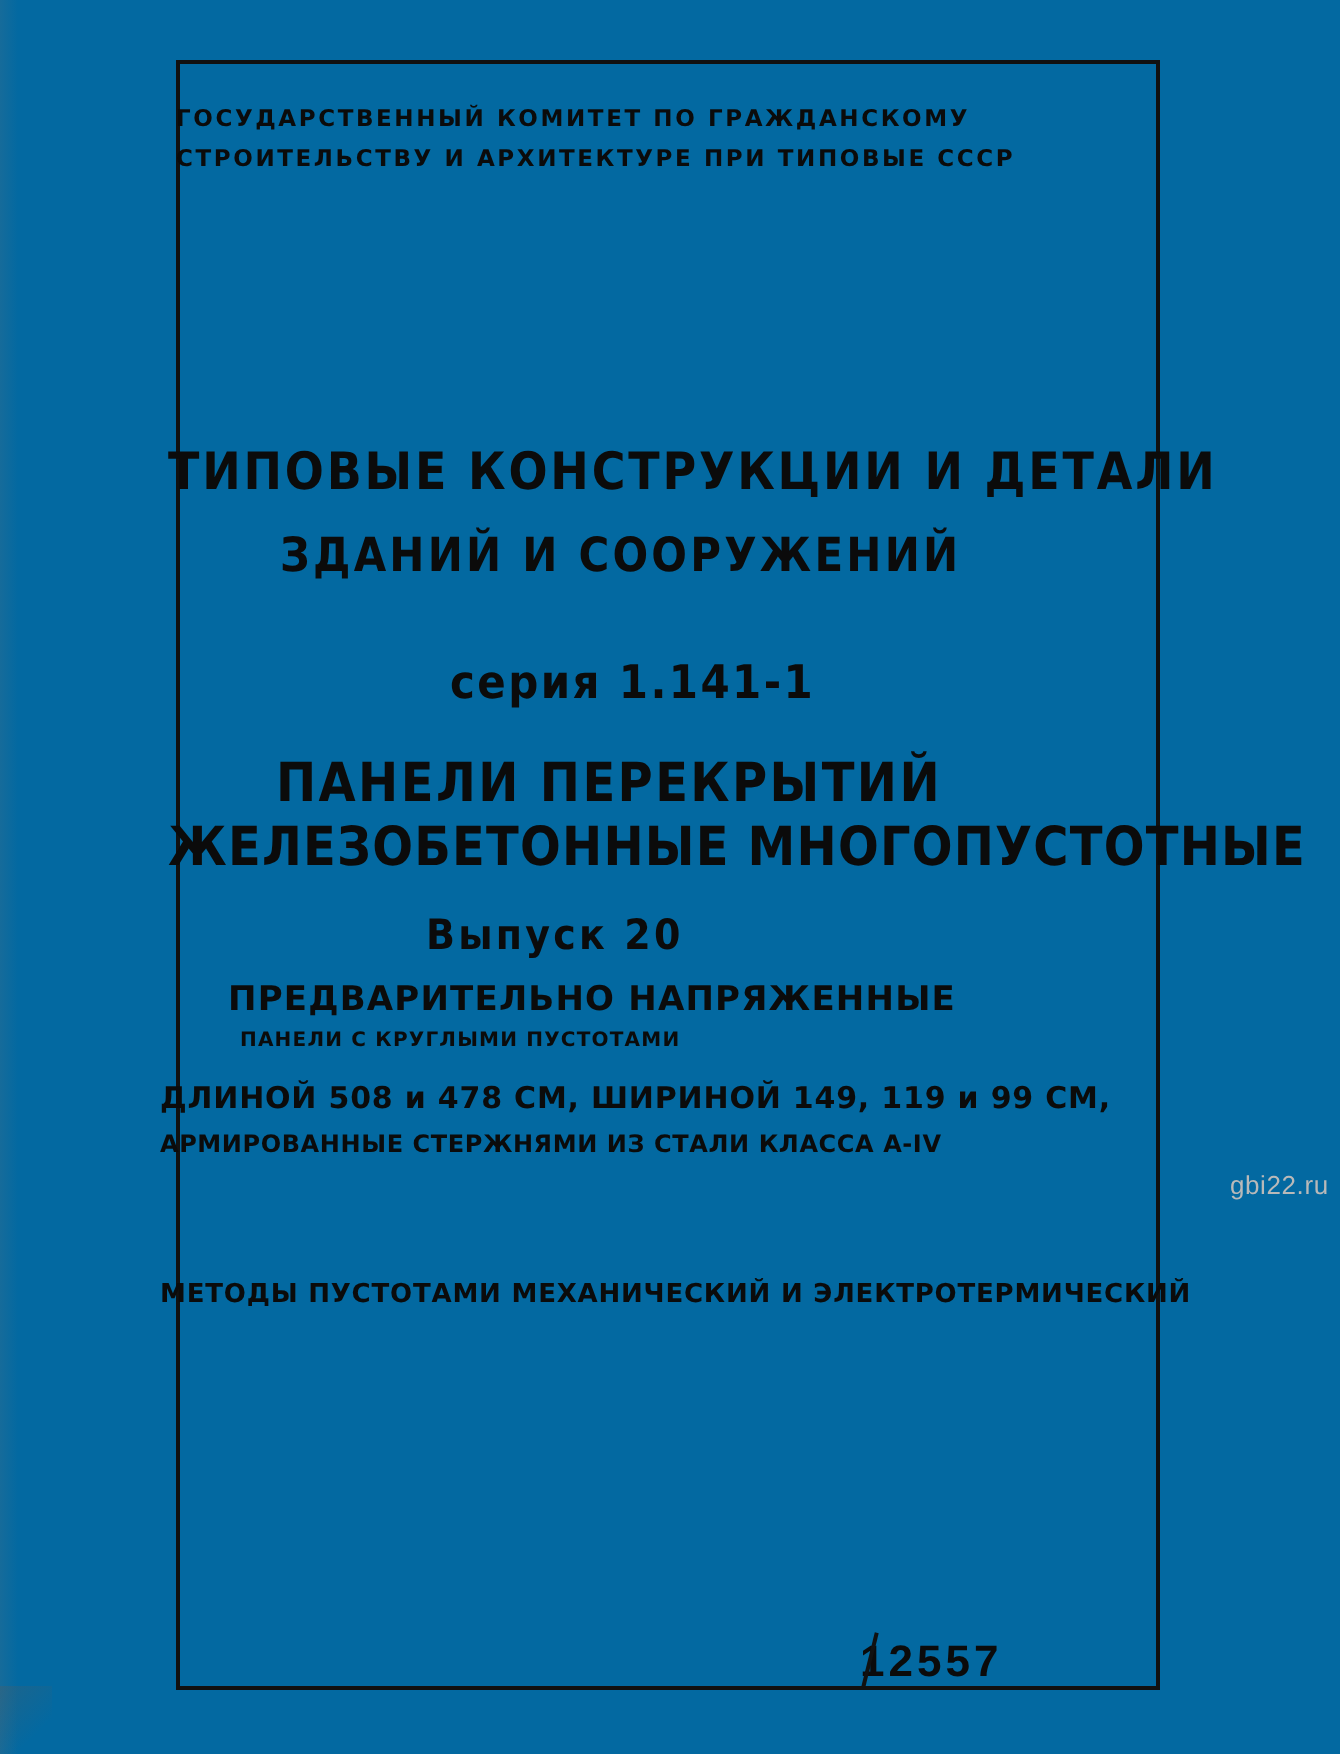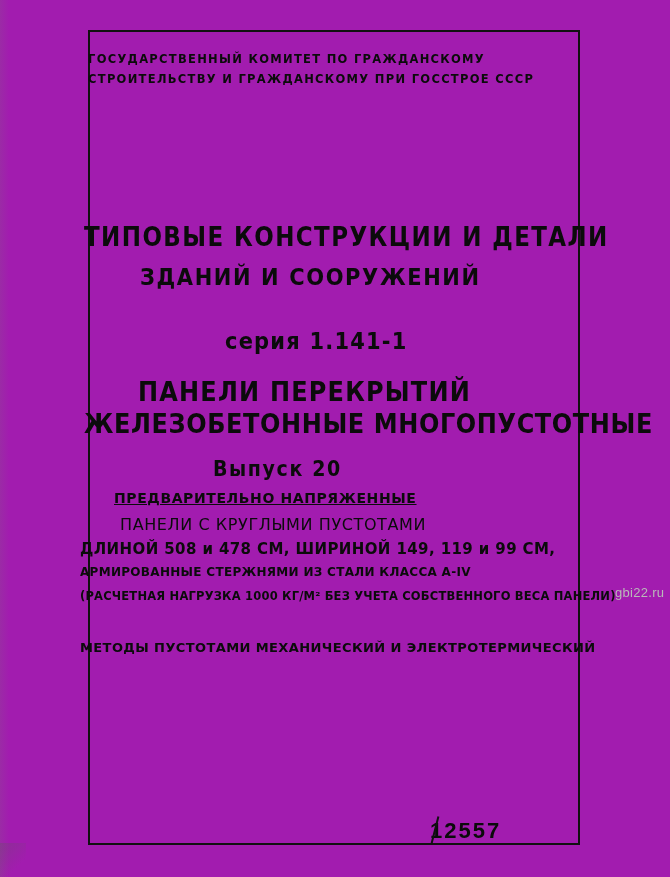--- a/index.html
+++ b/index.html
@@ -14,21 +14,21 @@
     overflow: hidden;
     font-family: "DejaVu Sans", sans-serif;
     color: #0a0a0a;
   }
 
   
   #page-sheet {
     position: absolute;
     left: 0; top: 0;
     width: 670px; height: 877px;
-    background: #a21caf;
+    background: #0369a1;
   }
 
   
   #scan-corner-smudge {
     position: absolute;
     left: 0;
     bottom: 0;
     width: 26px;
     height: 34px;
     background: linear-gradient(135deg, rgba(90,90,90,0.30), rgba(255,255,255,0) 70%);
@@ -131,31 +131,30 @@
     font-size: 19px;
     letter-spacing: 1.6px;
     font-weight: 700;
     transform: scaleY(1.1);
     transform-origin: left top;
   }
 
   #desc-line-1 {
     left: 114px;
     top: 490px;
-    font-size: 14px;
+    font-size: 17px;
     letter-spacing: 0.6px;
     font-weight: 700;
-    text-decoration: underline;
   }
   #desc-line-2 {
     left: 120px;
     top: 515px;
-    font-size: 16px;
+    font-size: 10px;
     letter-spacing: 0.6px;
-    font-weight: 400;
+    font-weight: 700;
   }
   #desc-line-3 {
     left: 80px;
     top: 540px;
     font-size: 15px;
     letter-spacing: 0.4px;
     font-weight: 700;
   }
   #desc-line-4 {
     left: 80px;
@@ -214,37 +213,36 @@
 <body>
 
 <div id="page-sheet">
 
   <div id="scan-left-edge"></div>
   <div id="scan-corner-smudge"></div>
 
   <div id="cover-frame"></div>
 
   <div class="txt" id="hdr-line-1">ГОСУДАРСТВЕННЫЙ КОМИТЕТ ПО ГРАЖДАНСКОМУ</div>
-  <div class="txt" id="hdr-line-2">СТРОИТЕЛЬСТВУ И ГРАЖДАНСКОМУ ПРИ ГОССТРОЕ  СССР</div>
+  <div class="txt" id="hdr-line-2">СТРОИТЕЛЬСТВУ И АРХИТЕКТУРЕ ПРИ ТИПОВЫЕ  СССР</div>
 
   <div class="txt" id="title-line-1">ТИПОВЫЕ КОНСТРУКЦИИ  И  ДЕТАЛИ</div>
   <div class="txt" id="title-line-2">ЗДАНИЙ  И СООРУЖЕНИЙ</div>
 
   <div class="txt" id="series-line">серия 1.141-1</div>
 
   <div class="txt" id="subject-line-1">ПАНЕЛИ ПЕРЕКРЫТИЙ</div>
   <div class="txt" id="subject-line-2">ЖЕЛЕЗОБЕТОННЫЕ МНОГОПУСТОТНЫЕ</div>
 
   <div class="txt" id="issue-line">Выпуск  20</div>
 
   <div class="txt" id="desc-line-1">ПРЕДВАРИТЕЛЬНО  НАПРЯЖЕННЫЕ</div>
   <div class="txt" id="desc-line-2">ПАНЕЛИ  С КРУГЛЫМИ ПУСТОТАМИ</div>
   <div class="txt" id="desc-line-3">ДЛИНОЙ 508 и 478 СМ, ШИРИНОЙ  149,  119  и 99 СМ,</div>
   <div class="txt" id="desc-line-4">АРМИРОВАННЫЕ СТЕРЖНЯМИ ИЗ СТАЛИ КЛАССА А-IV</div>
-  <div class="txt" id="desc-line-5">(РАСЧЕТНАЯ НАГРУЗКА 1000 КГ/М² БЕЗ УЧЕТА СОБСТВЕННОГО ВЕСА ПАНЕЛИ)</div>
   <div class="txt" id="desc-line-6">МЕТОДЫ ПУСТОТАМИ  МЕХАНИЧЕСКИЙ И ЭЛЕКТРОТЕРМИЧЕСКИЙ</div>
 
   <div class="txt" id="stamp-number">12557</div>
   <div id="stamp-slash"></div>
 
   <div id="watermark">gbi22.ru</div>
 
 </div>
 
 </body></html>

